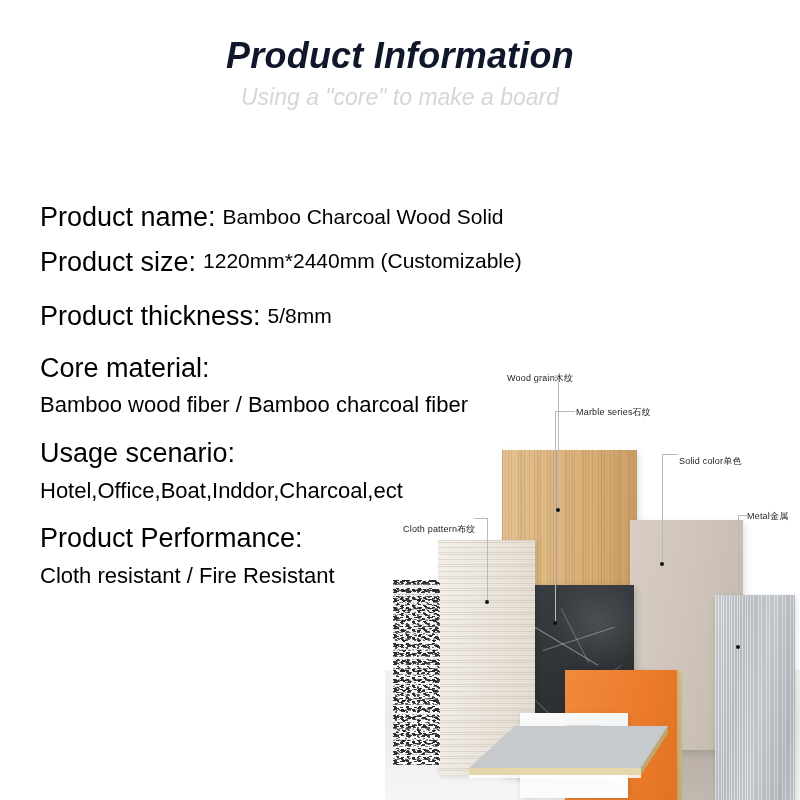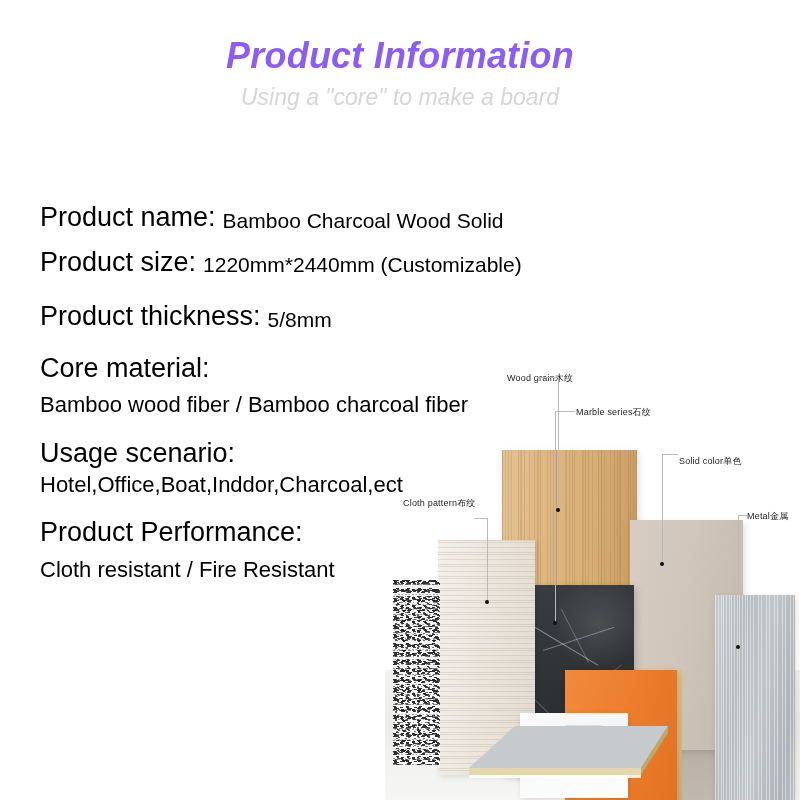--- a/index.html
+++ b/index.html
@@ -24,50 +24,50 @@
     position: absolute;
     left: 0;
     top: 36px;
     width: 800px;
     text-align: center;
   }
   .title {
     font-size: 36px;
     font-weight: bold;
     font-style: italic;
-    color: #8b5cf6;
+    color: #0f172a;
     letter-spacing: 0.2px;
     line-height: 1.1;
   }
   .subtitle {
     margin-top: 9px;
     font-size: 23px;
     font-style: italic;
     color: #d6d6d6;
     line-height: 1.1;
   }
 
   
   .specs {
     position: absolute;
     left: 40px;
     top: 200px;
     width: 560px;
   }
   .spec-row {
     display: flex;
-    align-items: flex-end;
+    align-items: center;
     white-space: nowrap;
   }
   .spec-row.r1 { margin-bottom: 10px; }
   .spec-row.r2 { margin-bottom: 20px; }
   .spec-row.r3 { margin-bottom: 17px; }
   .spec-row.r4 { margin-bottom: 6px; }
   .spec-row.r5 { margin-bottom: 17px; }
-  .spec-row.r6 { }
+  .spec-row.r6 { margin-bottom: 6px; }
   .spec-row.r7 { margin-bottom: 16px; }
   .spec-row.r8 { margin-bottom: 6px; }
 
   .spec-label {
     font-size: 27px;
     color: #000000;
     line-height: 1.28;
   }
   .spec-value {
     font-size: 21px;
@@ -401,21 +401,21 @@
     <div class="callout-label" style="left:191px; top:78px;">Marble series石纹</div>
     <div class="callout-line" style="left:170px; top:81px; width:20px; height:1px;"></div>
     <div class="callout-line" style="left:170px; top:81px; width:1px; height:212px;"></div>
     <div class="callout-dot" style="left:168px; top:291px;"></div>
 
     <div class="callout-label" style="left:294px; top:127px;">Solid color单色</div>
     <div class="callout-line" style="left:277px; top:124px; width:16px; height:1px;"></div>
     <div class="callout-line" style="left:277px; top:124px; width:1px; height:110px;"></div>
     <div class="callout-dot" style="left:275px; top:232px;"></div>
 
-    <div class="callout-label" style="left:18px; top:169px;">Cloth pattern布纹</div>
+    <div class="callout-label" style="left:18px; top:195px;">Cloth pattern布纹</div>
     <div class="callout-line" style="left:89px; top:188px; width:14px; height:1px;"></div>
     <div class="callout-line" style="left:102px; top:188px; width:1px; height:84px;"></div>
     <div class="callout-dot" style="left:100px; top:270px;"></div>
 
     <div class="callout-label" style="left:362px; top:182px;">Metal金属</div>
     <div class="callout-line" style="left:353px; top:185px; width:10px; height:1px;"></div>
     <div class="callout-line" style="left:353px; top:185px; width:1px; height:132px;"></div>
     <div class="callout-dot" style="left:351px; top:315px;"></div>
 
   </div>

